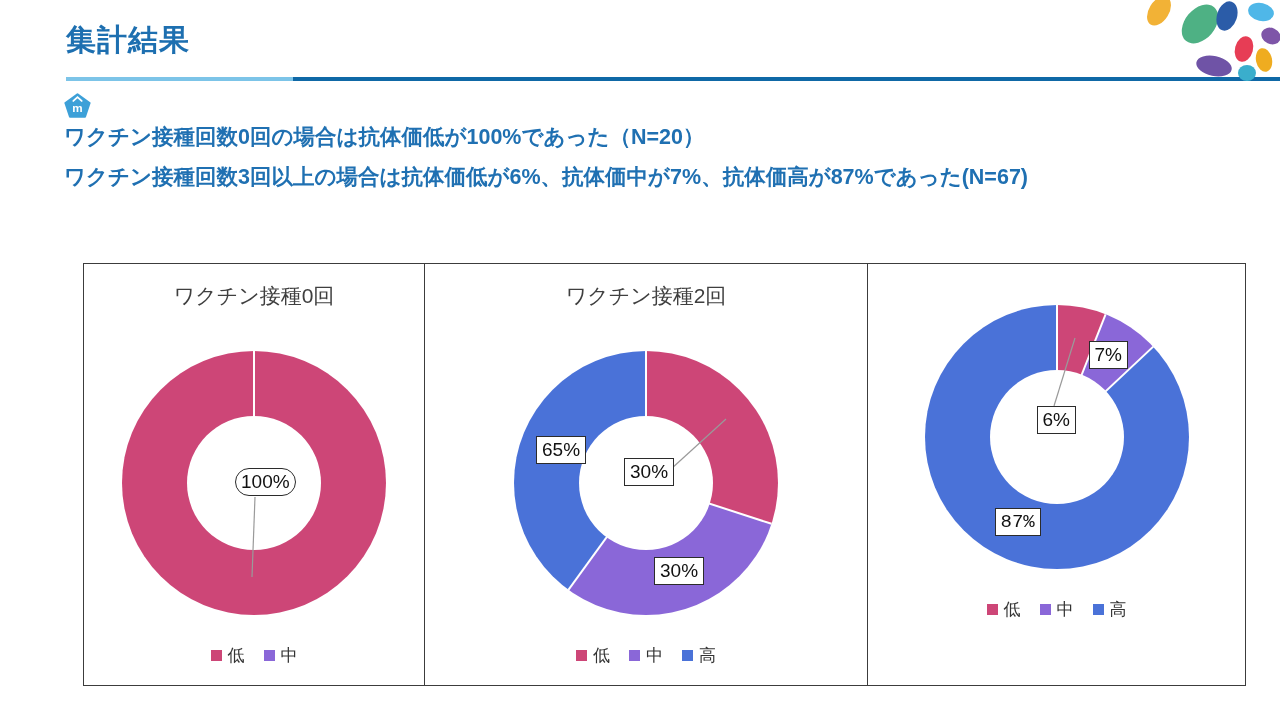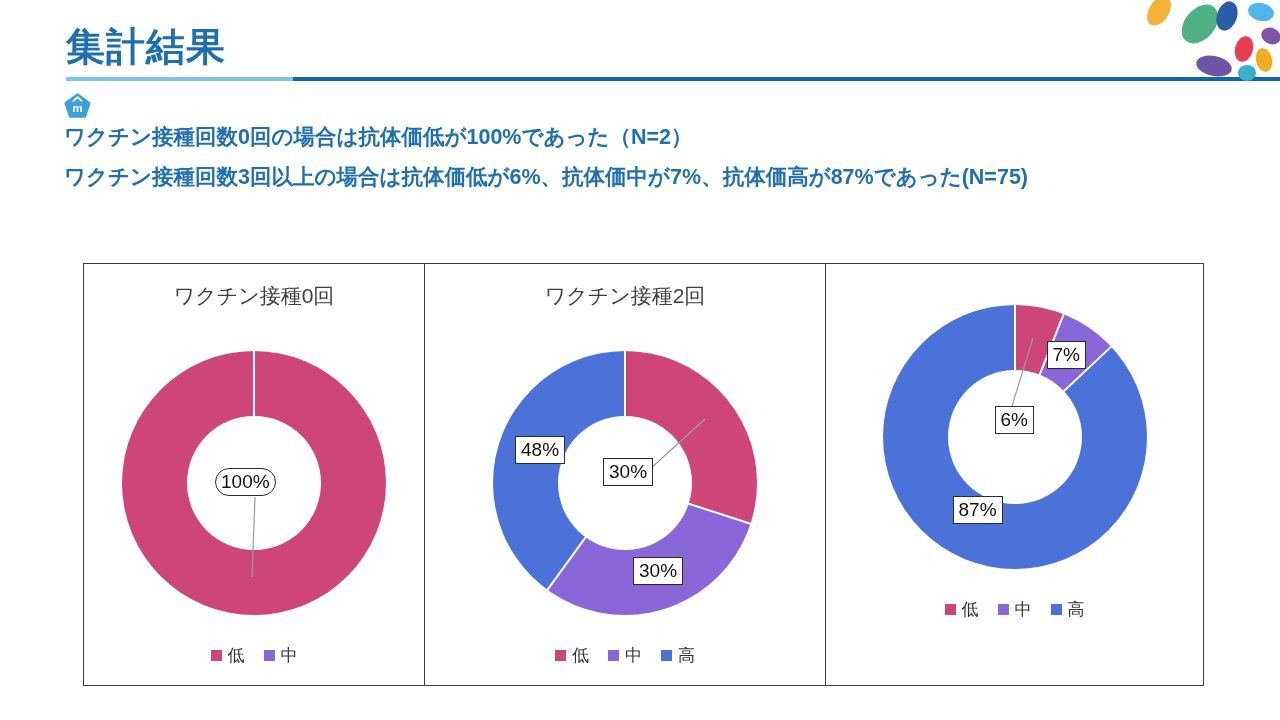--- a/index.html
+++ b/index.html
@@ -1,56 +1,56 @@
 <!DOCTYPE html>
 <html><head>
 <meta charset="utf-8">
 <style>
   html,body{margin:0;padding:0;background:#fff;}
   body{font-family:"Liberation Sans","DejaVu Sans",sans-serif;}
   .slide{position:relative;width:1280px;height:720px;background:#fff;overflow:hidden;}
 
   
-  .slide-title{position:absolute;left:66px;top:20px;font-size:39px;font-weight:800;color:#1d6fb0;letter-spacing:1px;}
+  .slide-title{position:absolute;left:66px;top:20px;font-size:30px;font-weight:800;color:#1d6fb0;letter-spacing:1px;}
   .rule{position:absolute;top:77px;height:4px;}
   .rule-light{left:66px;width:227px;background:#7cc4e8;}
   .rule-dark{left:293px;width:987px;background:#0f68a6;}
 
   .summary{position:absolute;left:64px;top:93px;color:#1f70b2;font-weight:bold;}
   .summary-line{font-size:21.5px;line-height:39.5px;white-space:nowrap;}
   .heading-line{display:flex;align-items:center;gap:4px;}
   .pent-icon{width:27px;height:25px;flex:0 0 auto;}
 
   
   .logo{position:absolute;top:0;right:0;width:150px;height:90px;}
 
   
   .panels{position:absolute;left:83px;top:263px;display:flex;}
   .panel{box-sizing:border-box;border:1px solid #3c3c3c;height:423px;background:#fff;display:flex;flex-direction:column;align-items:center;}
   .panel+.panel{margin-left:-1px;}
   .panel-1{width:342px;}
-  .panel-2{width:402px;}
+  .panel-2{width:444px;}
   .panel-3{width:379px;}
   .chart-title{margin-top:18px;font-size:21px;color:#3f3f3f;}
 
   .donut-wrap{position:relative;width:264px;height:264px;margin-top:41px;}
   .donut{position:absolute;inset:0;border-radius:50%;}
   .seam{position:absolute;left:calc(50% - 1px);bottom:50%;width:2px;height:50%;background:#fff;transform-origin:50% 100%;}
   .hole{position:absolute;left:65px;top:65px;width:134px;height:134px;border-radius:50%;background:#fff;z-index:2;}
   .leader{position:absolute;inset:0;z-index:3;pointer-events:none;}
   .leader line{stroke:#9a9a9a;stroke-width:1.2;}
   .pct{position:absolute;z-index:5;background:#fff;border:1px solid #2b2b2b;padding:0 5px;font-size:19px;line-height:26px;color:#111;white-space:nowrap;}
 
-  .c1-label-low{left:93px;top:117px;border-radius:14px;}
+  .c1-label-low{left:113px;top:117px;border-radius:14px;}
   .c2-label-high{left:22px;top:85px;}
   .c2-label-low{left:110px;top:107px;}
   .c2-label-mid{left:140px;top:206px;}
   .c3-label-mid{left:164px;top:36px;}
   .c3-label-low{left:112px;top:101px;}
-  .c3-label-high{left:70px;top:191px;}
+  .c3-label-high{left:70px;top:203px;font-family:Liberation Mono, monospace;}
 
   .legend{margin-top:29px;display:flex;gap:19px;align-items:center;}
   .legend-item{display:flex;align-items:center;gap:6px;font-size:17px;color:#333;}
   .swatch{width:11px;height:11px;display:inline-block;}
 </style>
 </head>
 <body>
 
 <div class="slide">
 
@@ -71,22 +71,22 @@
   </svg>
 
   <div class="summary">
     <div class="summary-line heading-line">
       <svg class="pent-icon" viewBox="0 0 32 30">
         <path d="M16 1.5 L30.5 12 L25 28.5 L7 28.5 L1.5 12 Z" fill="#3da0d8" stroke="#3da0d8" stroke-width="2.5" stroke-linejoin="round"></path>
         <path d="M11 9.5 L16 5 L21 9.5" stroke="#ffffff" stroke-width="2.2" fill="none" stroke-linecap="round"></path>
         <text x="16" y="23" text-anchor="middle" font-size="14" font-weight="bold" fill="#ffffff">m</text>
       </svg>
     </div>
-    <div class="summary-line">ワクチン接種回数0回の場合は抗体価低が100%であった（N=2）</div>
-    <div class="summary-line">ワクチン接種回数3回以上の場合は抗体価低が6%、抗体価中が7%、抗体価高が87%であった(N=75)</div>
+    <div class="summary-line">ワクチン接種回数0回の場合は抗体価低が100%であった（N=20）</div>
+    <div class="summary-line">ワクチン接種回数3回以上の場合は抗体価低が6%、抗体価中が7%、抗体価高が87%であった(N=67)</div>
   </div>
 
   <div class="panels">
 
     <div class="panel panel-1">
       <div class="chart-title">ワクチン接種0回</div>
       <div class="donut-wrap">
         <div class="donut" style="background: conic-gradient(rgb(205, 70, 119) 0%, rgb(205, 70, 119) 100%);">
             <div class="seam" style="transform: rotate(0deg);"></div>
           </div>
@@ -113,21 +113,21 @@
       <div class="donut-wrap">
         <div class="donut" style="background: conic-gradient(rgb(205, 70, 119) 0%, rgb(205, 70, 119) 30%, rgb(138, 103, 216) 30%, rgb(138, 103, 216) 60%, rgb(74, 114, 216) 60%, rgb(74, 114, 216) 100%);">
             <div class="seam" style="transform: rotate(0deg);"></div>
             <div class="seam" style="transform: rotate(108deg);"></div>
             <div class="seam" style="transform: rotate(216deg);"></div>
           </div>
         <div class="hole"></div>
         <svg class="leader" width="264" height="264">
           <line x1="157" y1="118" x2="212" y2="68"></line>
         </svg>
-        <div class="pct c2-label-high">48%</div>
+        <div class="pct c2-label-high">65%</div>
         <div class="pct c2-label-low">30%</div>
         <div class="pct c2-label-mid">30%</div>
       </div>
       <div class="legend">
         <div class="legend-item">
           <span class="swatch" style="background-color: rgb(205, 70, 119);"></span>
           <span>低</span>
         </div>
         <div class="legend-item">
           <span class="swatch" style="background-color: rgb(138, 103, 216);"></span>

